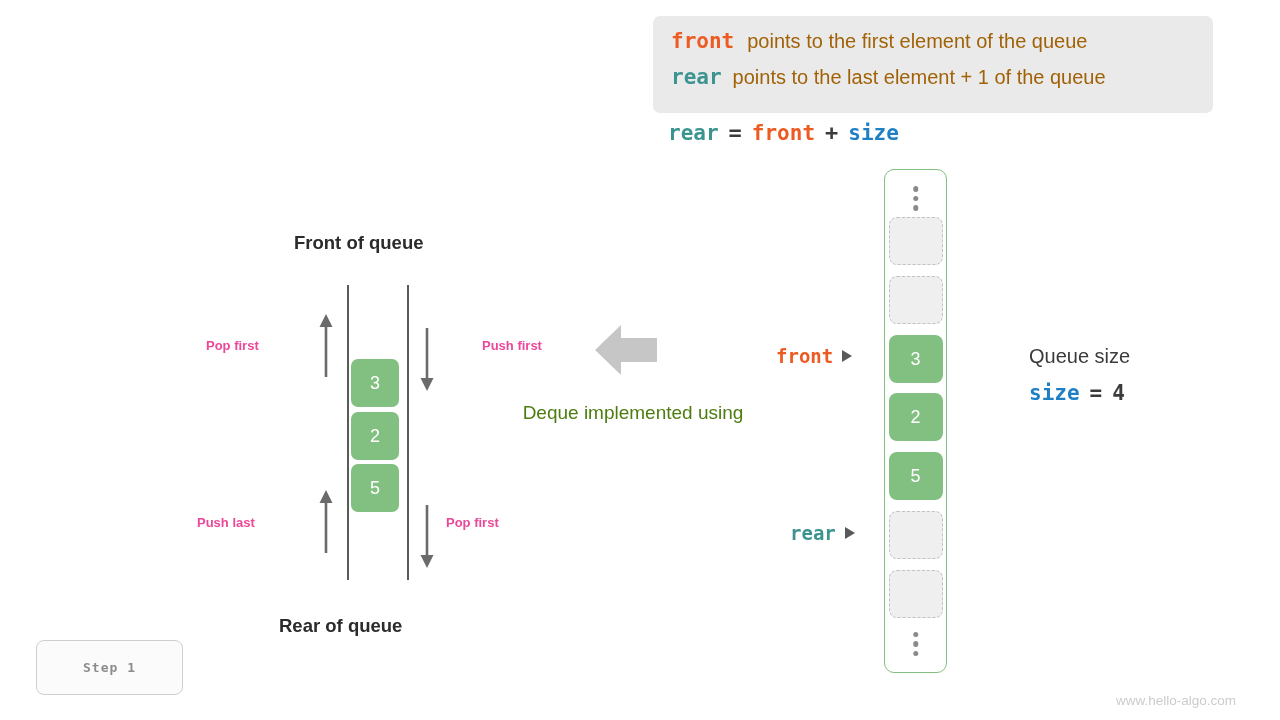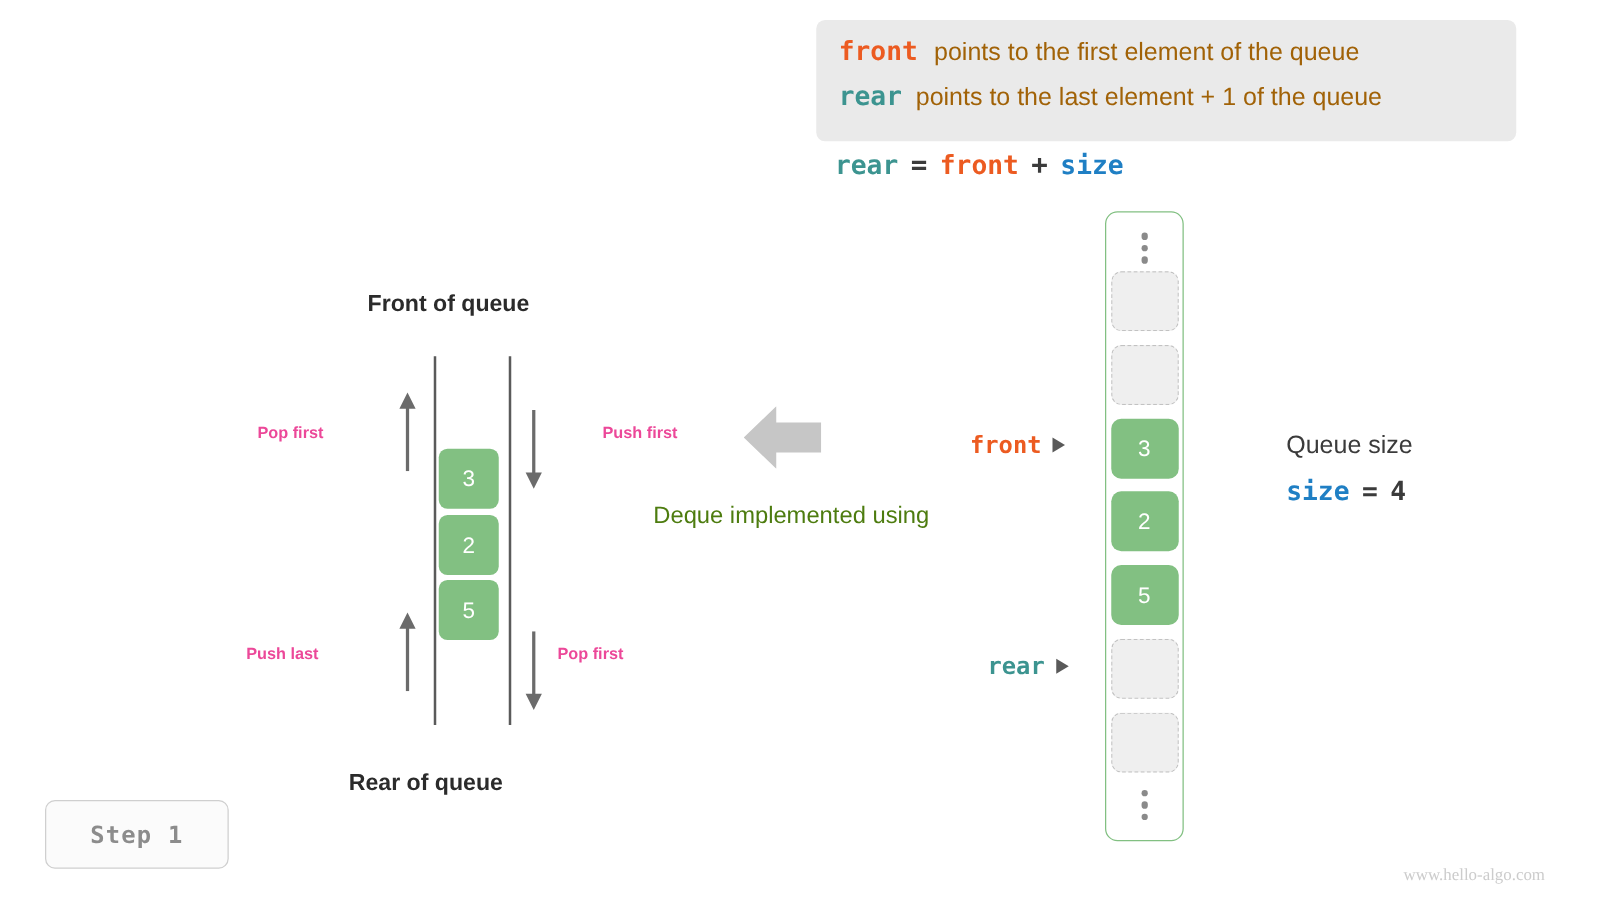--- a/index.html
+++ b/index.html
@@ -244,34 +244,34 @@
     top: 640px;
     width: 145px;
     height: 53px;
     border: 1.3px solid #cfcfcf;
     border-radius: 8px;
     background: #fbfbfb;
     display: flex;
     align-items: center;
     justify-content: center;
     color: #8c8c8c;
-    font-size: 19px;
+    font-size: 13px;
     letter-spacing: 1px;
     font-family: "DejaVu Sans Mono", "Liberation Mono", monospace;
     font-weight: bold;
   }
 
   
   #watermark {
     position: absolute;
     right: 18px;
     bottom: 12px;
     color: #cccccc;
     font-size: 13.5px;
-    font-family: Liberation Serif, serif;
+    font-family: Liberation Sans, sans-serif;
   }
 </style>
 </head>
 <body>
 
 <div id="stage">
 
   <div class="info-box">
     <div class="info-line first">
       <span class="mono kw-front">front</span>

